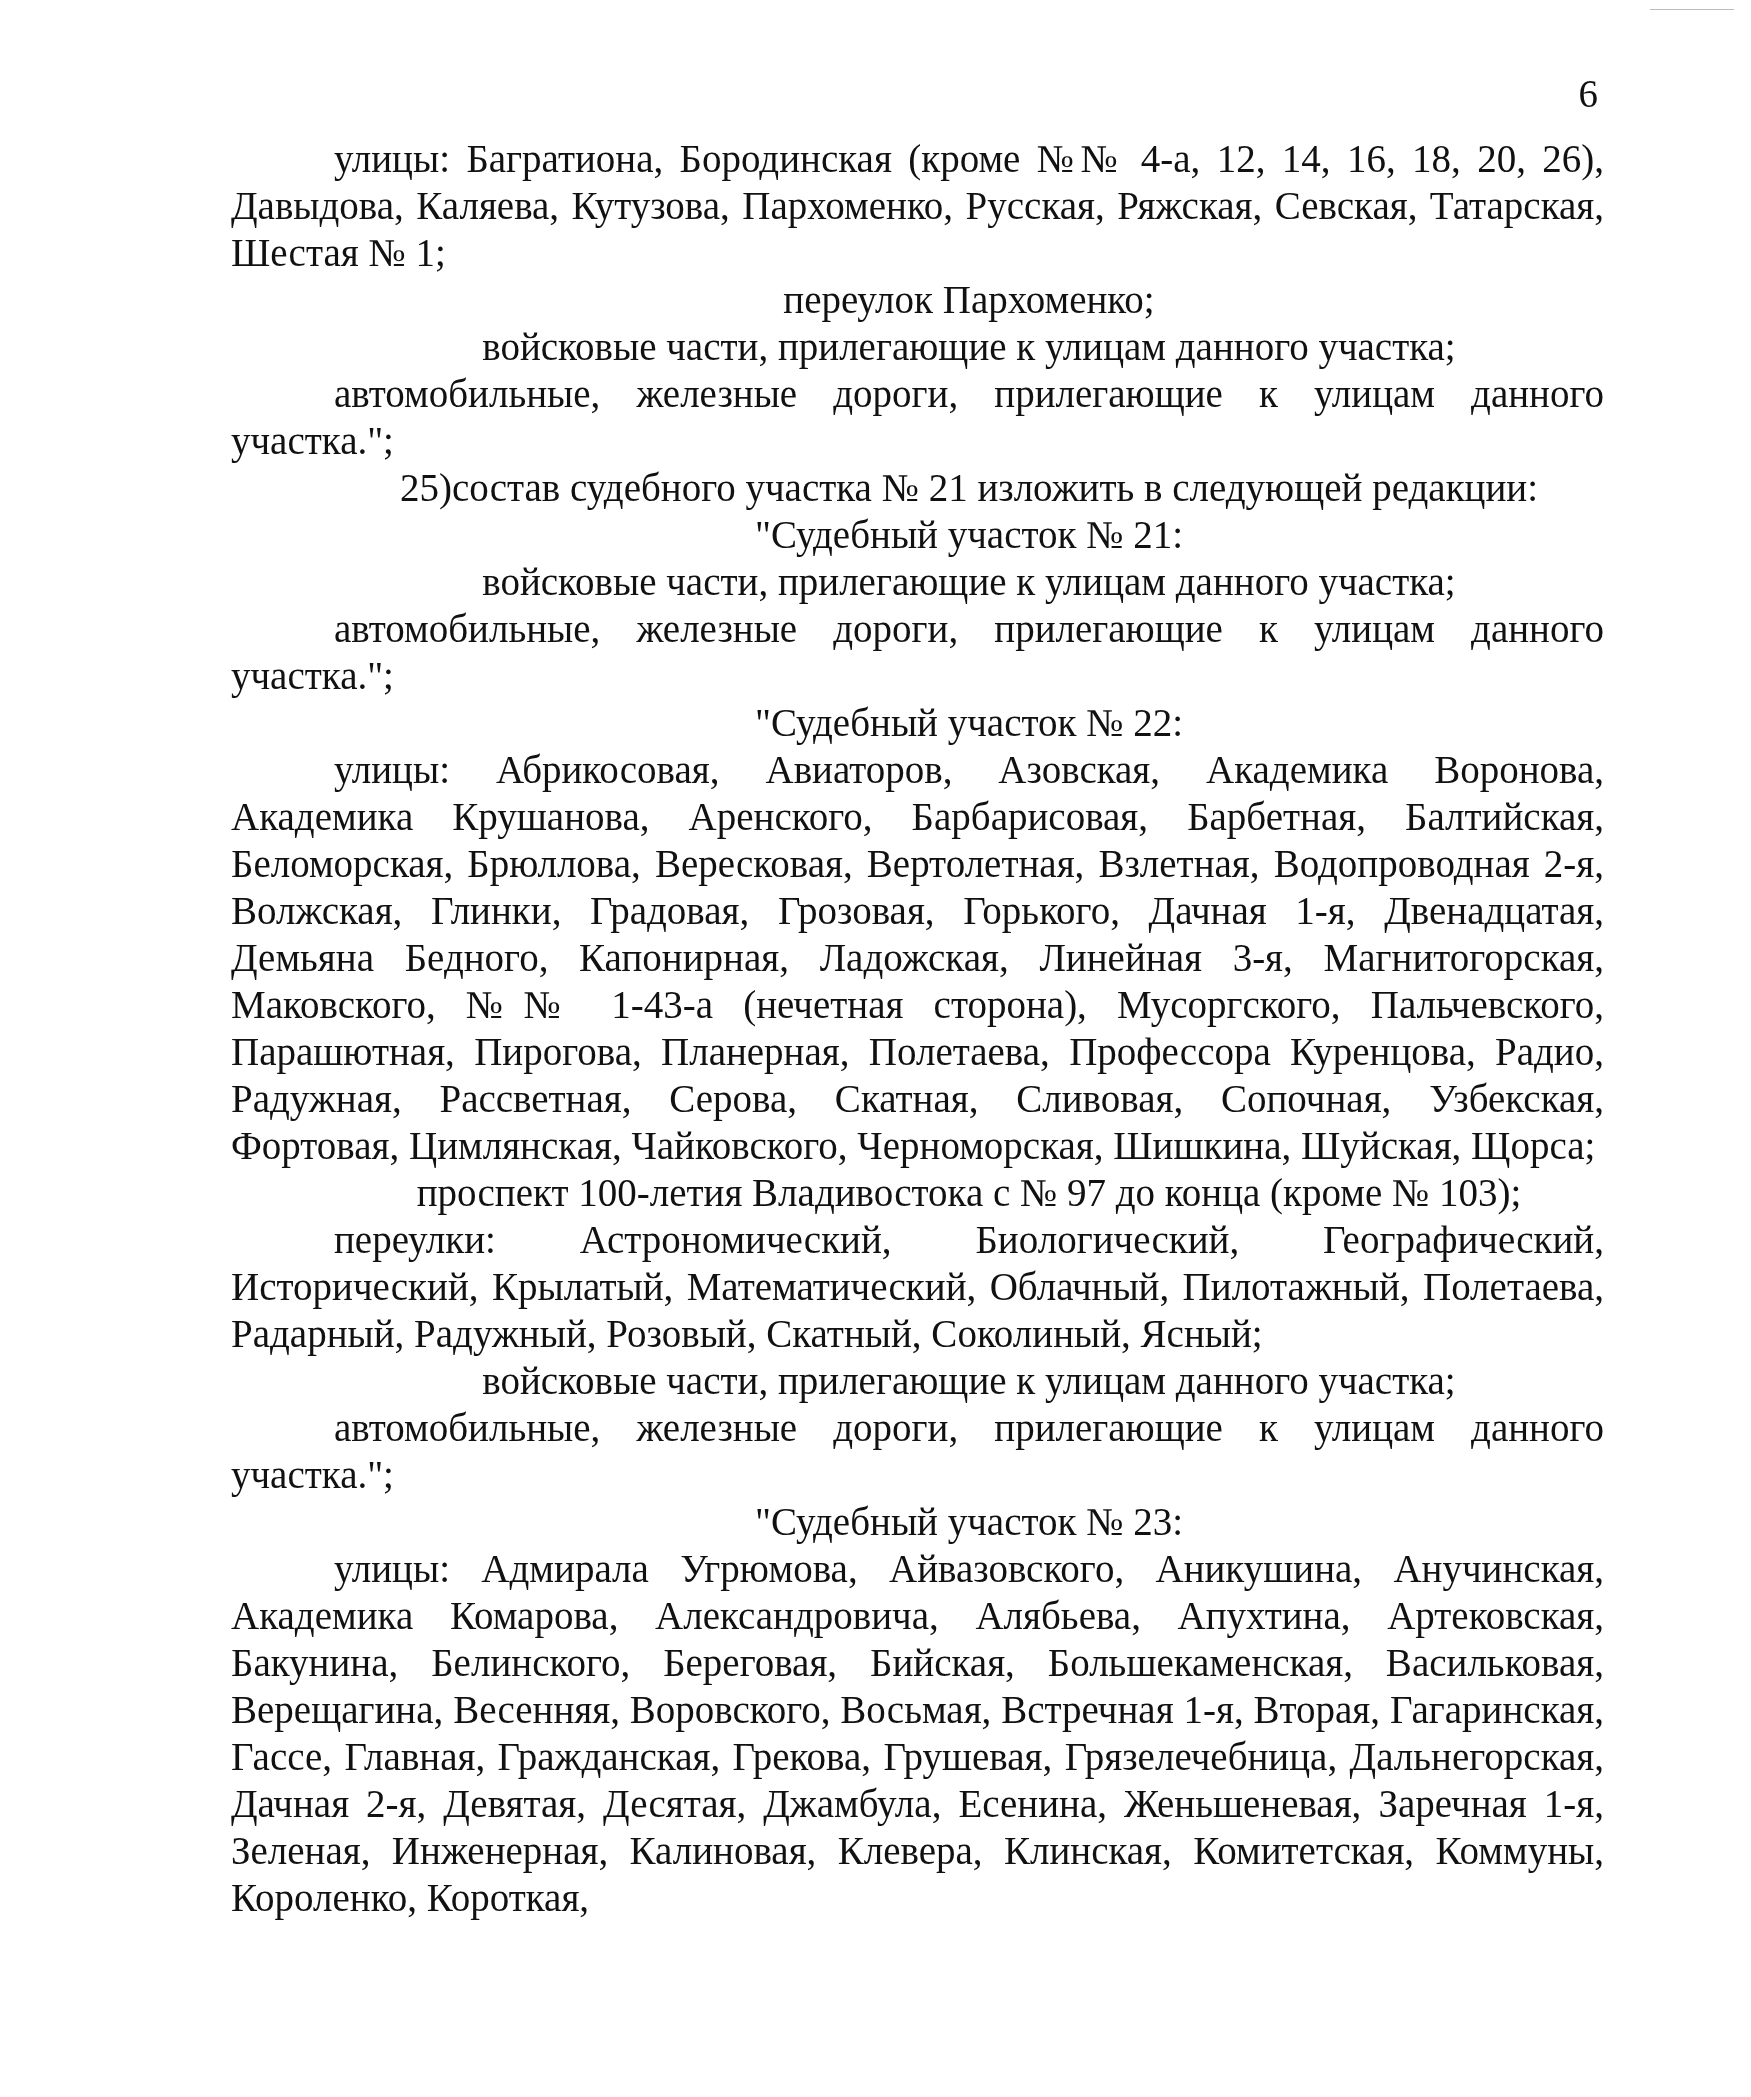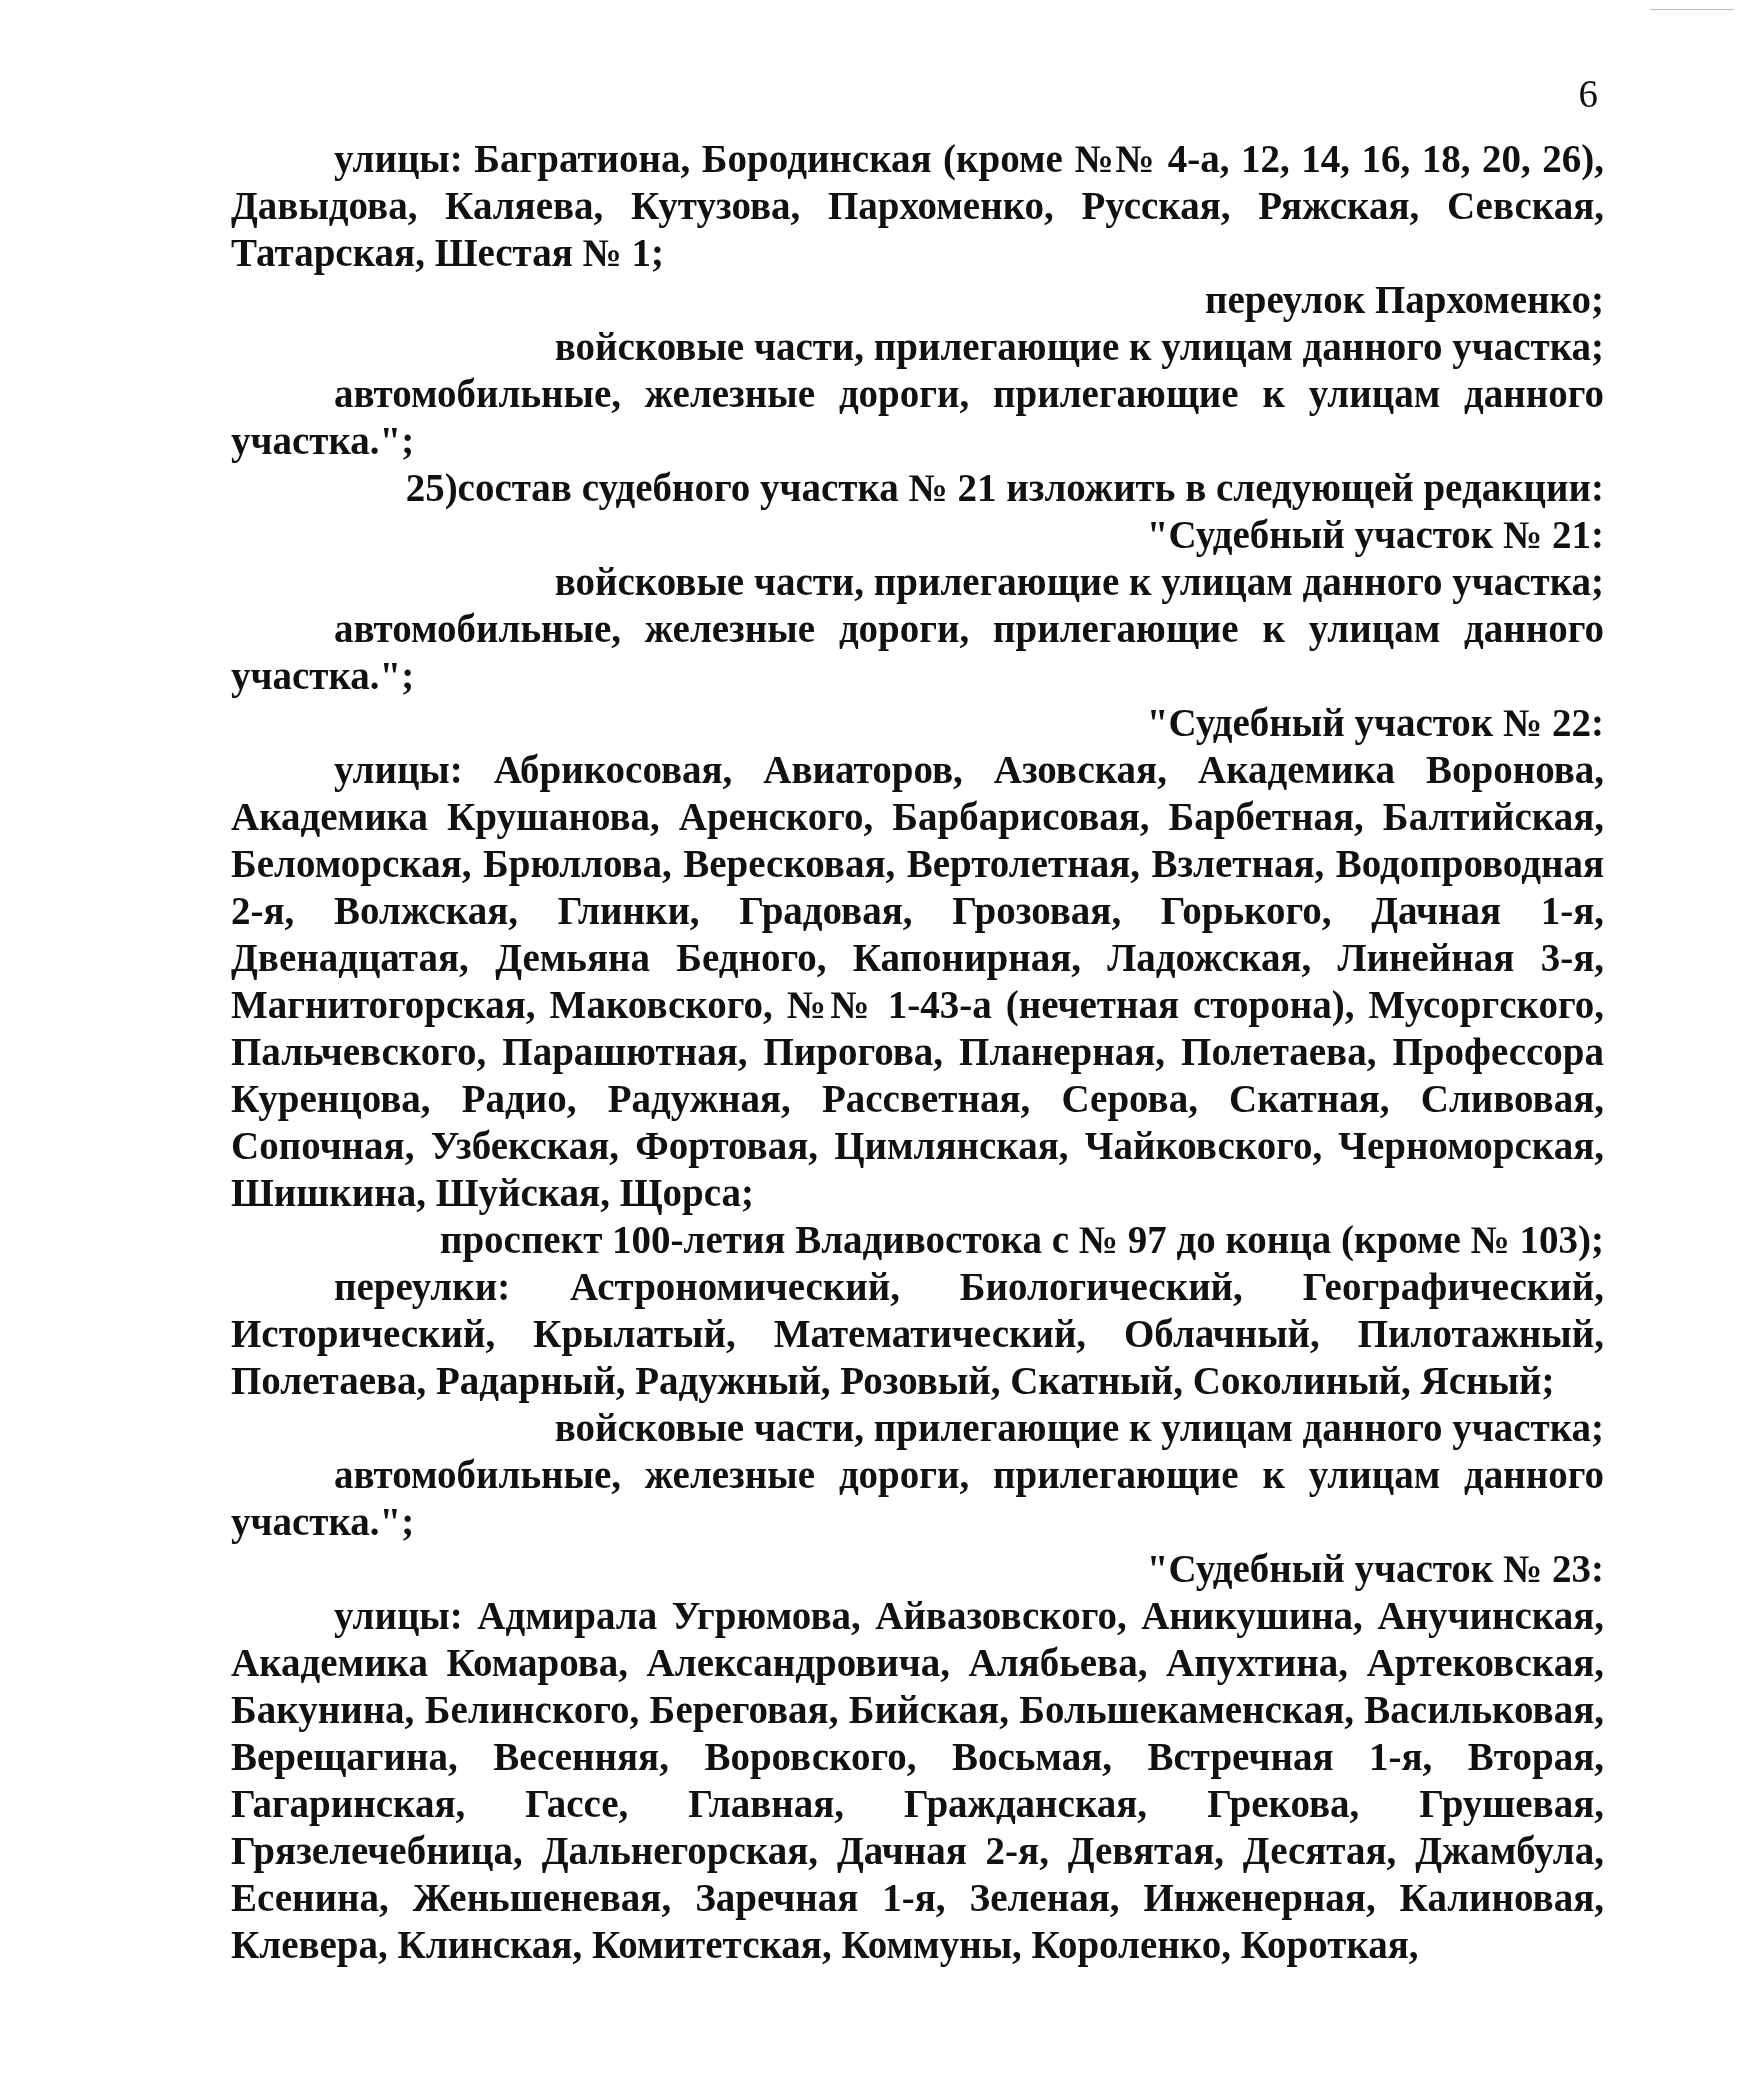--- a/index.html
+++ b/index.html
@@ -1,21 +1,21 @@
 <!DOCTYPE html>
 <html style="font-size:6.7px"><head>
 <meta charset="utf-8">
 <style>
   html, body { margin:0; padding:0; background:#ffffff; }
   body { width:1751px; height:2457px; position:relative; overflow:hidden; }
   .page-num { position:absolute; top:71px; right:153px; font-family:"Liberation Serif", serif; font-size:39px; color:#111; }
   .topline { position:absolute; top:9.2px; right:17px; width:84px; height:1.3px; background:#bbb; }
   .content { position:absolute; left:231px; top:135px; width:1373px; font-family:"Liberation Serif", serif; font-size:39px; line-height:47px; color:#111; }
-  .p { text-align:justify; text-indent:103px; margin:0;font-weight:bold; }
-  .p.left { text-align:right; }
+  .p { text-align:justify; text-indent:103px; margin:0; }
+  .p.left { text-align:center; }
 </style>
 </head>
 <body>
 
 <div class="topline"></div>
 <div class="page-num">6</div>
 
 <div class="content">
   <p class="p">улицы: Багратиона, Бородинская (кроме №№ 4-а, 12, 14, 16, 18, 20, 26), Давыдова, Каляева, Кутузова, Пархоменко, Русская, Ряжская, Севская, Татарская, Шестая № 1;</p>
   <p class="p left">переулок Пархоменко;</p>

